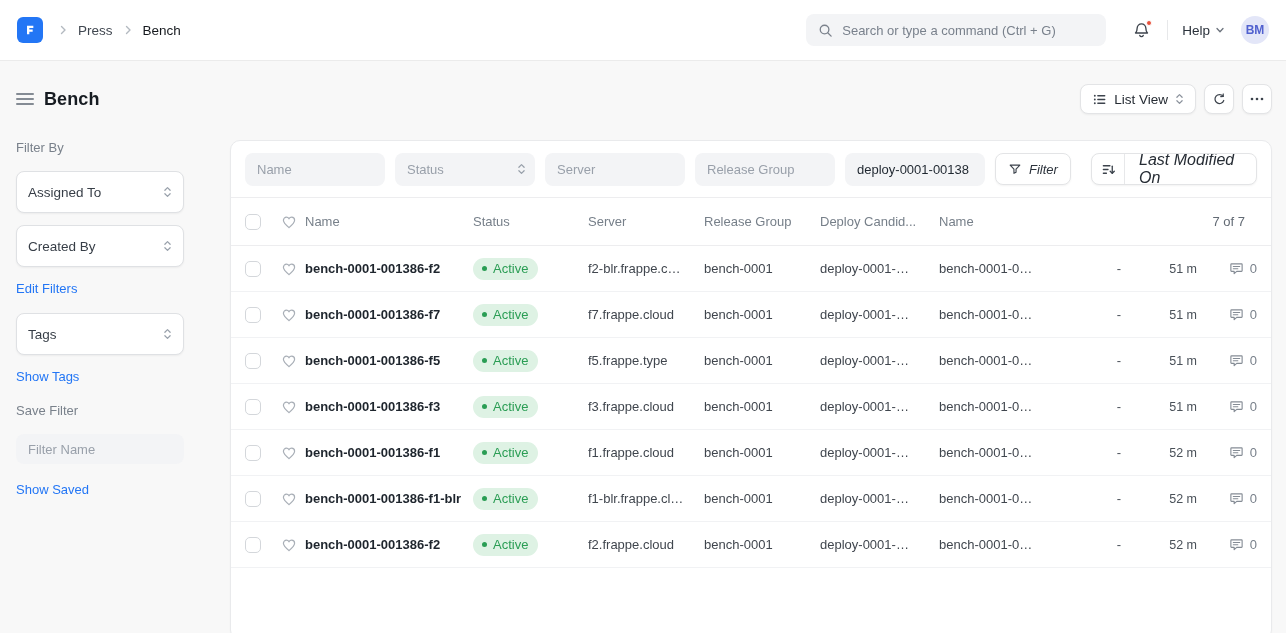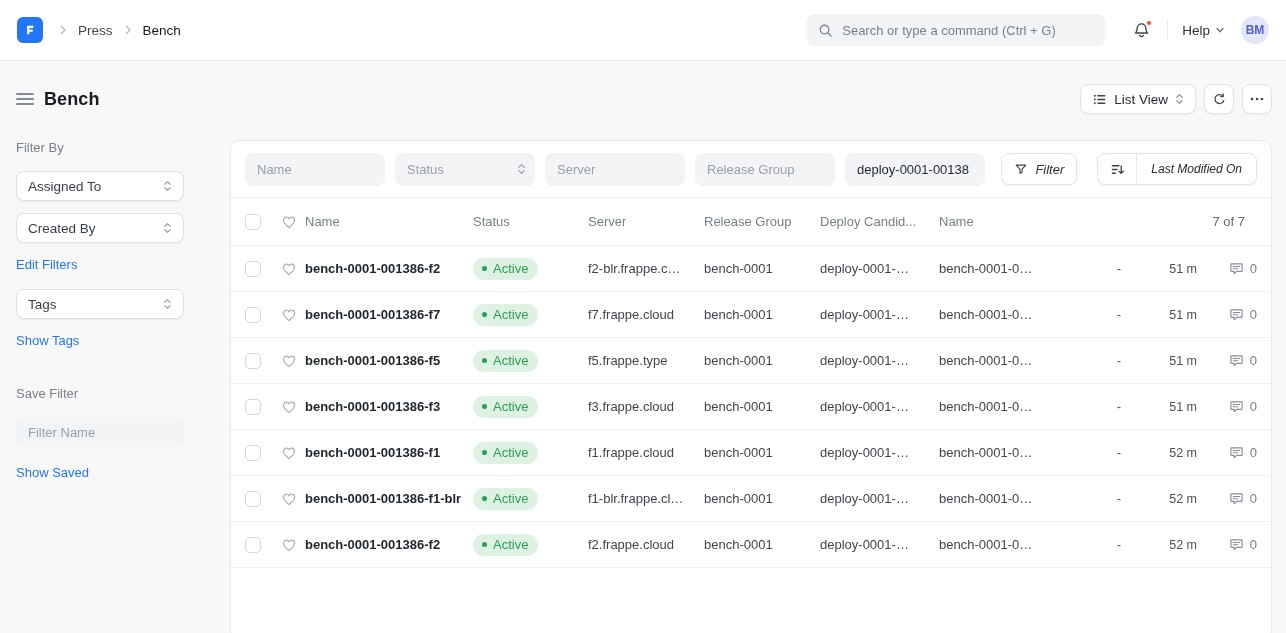--- a/index.html
+++ b/index.html
@@ -64,21 +64,21 @@
   .btn-primary {
     height:30px; display:inline-flex; align-items:center; gap:6px;
     background:#2376f5; border:1px solid #2376f5; border-radius:8px;
     padding:0 13px; font-size:13.5px; font-weight:500; color:#ffffff; cursor:pointer;
   }
 
   
   .sidebar { position:absolute; top:140px; left:16px; width:168px; }
   .side-label { font-size:13px; color:#79818b; margin-bottom:16px; }
   .side-select {
-    height:30px; background:#fff; border:1px solid #dfe1e4; border-radius:8px;
+    height:42px; background:#fff; border:1px solid #dfe1e4; border-radius:8px;
     display:flex; align-items:center; justify-content:space-between;
     padding:0 11px; font-size:13.5px; color:#373e47; cursor:pointer;
     box-shadow:0 1px 2px rgba(0,0,0,.05); margin-bottom:12px;
   }
   .side-link { font-size:13px; color:#2376f5; cursor:pointer; display:inline-block; }
   .side-input {
     width:168px; height:30px; background:#f3f4f6; border:none; border-radius:8px;
     padding:0 12px; font-size:13px; color:#2a3139; font-family:"Liberation Sans", sans-serif;
   }
   .side-input::placeholder { color:#99a0aa; }
@@ -109,21 +109,21 @@
     padding:0 12px; font-size:13px; color:#2b323b; cursor:pointer;
     box-shadow:0 1px 2px rgba(0,0,0,.05);
   }
   .sort-group {
     height:32px; display:flex; align-items:stretch;
     background:#fff; border:1px solid #e3e4e6; border-radius:8px;
     box-shadow:0 1px 2px rgba(0,0,0,.05); overflow:hidden;
   }
   .sort-seg-icon { width:38px; display:flex; align-items:center; justify-content:center; cursor:pointer; }
   .sort-seg-divider { width:1px; background:#e7e8ea; }
-  .sort-seg-label { display:flex; align-items:center; padding:0 14px; font-size:12px; color:#262c34; cursor:pointer; }
+  .sort-seg-label { display:flex; align-items:center; padding:0 14px; font-size:16px; color:#262c34; cursor:pointer; }
 
   .thead {
     height:48px; display:flex; align-items:center; padding:0 14px;
     border-bottom:1px solid #ededef; font-size:13px; color:#767f89;
   }
   .trow {
     height:46px; display:flex; align-items:center; padding:0 14px;
     border-bottom:1px solid #f1f2f4; font-size:13px; color:#40464e; cursor:pointer;
   }
   .col-check { width:36px; flex:none; display:flex; align-items:center; }
@@ -262,21 +262,21 @@
   <div class="side-select">
     <span>Tags</span>
     <svg width="9" height="14" viewBox="0 0 10 16">
       <polyline points="2,6 5,3 8,6" fill="none" stroke="#98a0aa" stroke-width="1.4" stroke-linecap="round" stroke-linejoin="round"></polyline>
       <polyline points="2,10 5,13 8,10" fill="none" stroke="#98a0aa" stroke-width="1.4" stroke-linecap="round" stroke-linejoin="round"></polyline>
     </svg>
   </div>
 
   <div style="margin:2px 0 0;"><span class="side-link">Show Tags</span></div>
 
-  <div class="side-label" style="margin-top:37px;">Save Filter</div>
+  <div class="side-label" style="margin-top:18px;">Save Filter</div>
   <input class="side-input" type="text" placeholder="Filter Name" style="">
   <div style="margin-top:16px;"><span class="side-link">Show Saved</span></div>
 </div>
 
 <div class="card">
 
   <div class="filterbar">
     <input class="f-input" style="flex: 0 0 auto;" type="text" placeholder="Name">
     <div class="f-select-wrap">
       <input class="f-input" type="text" placeholder="Status" style="">

